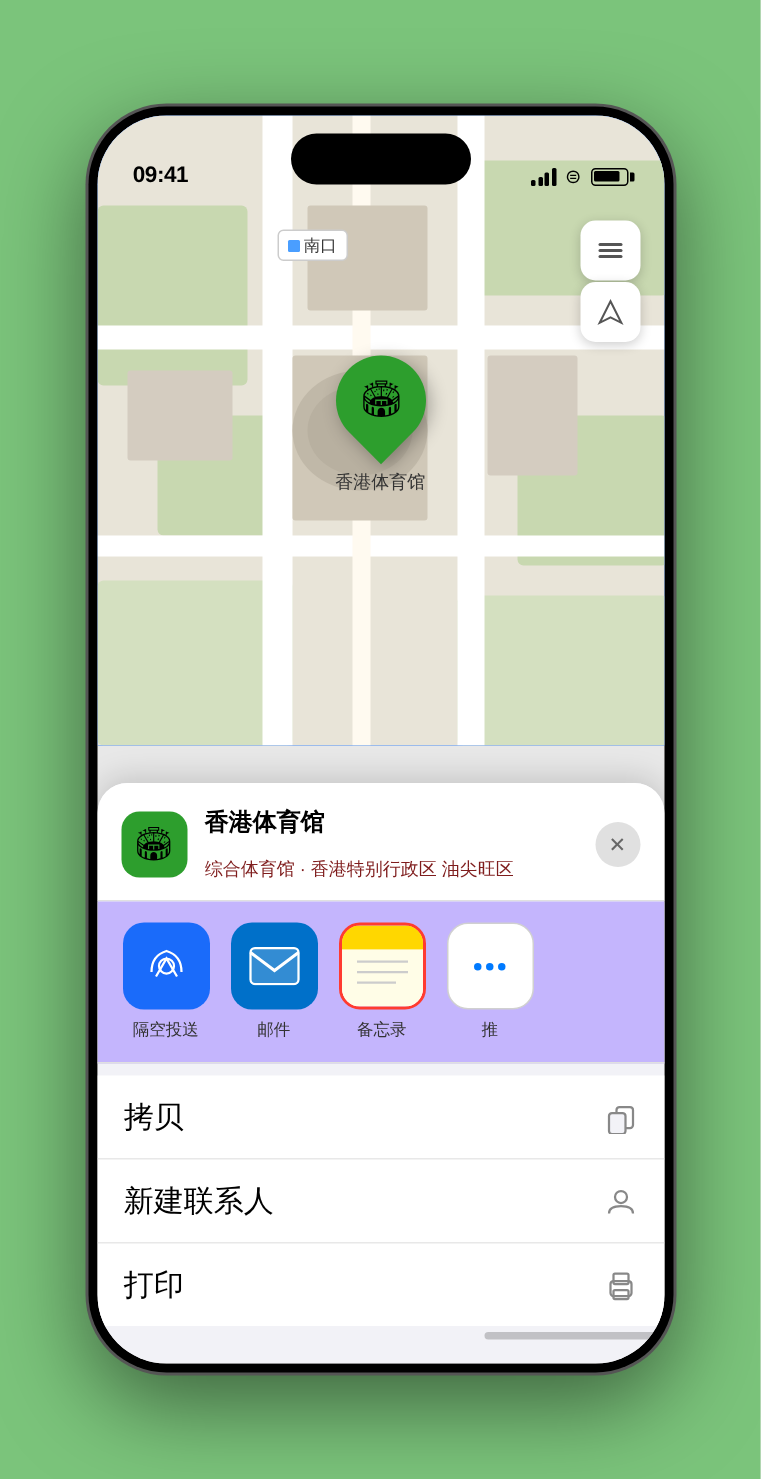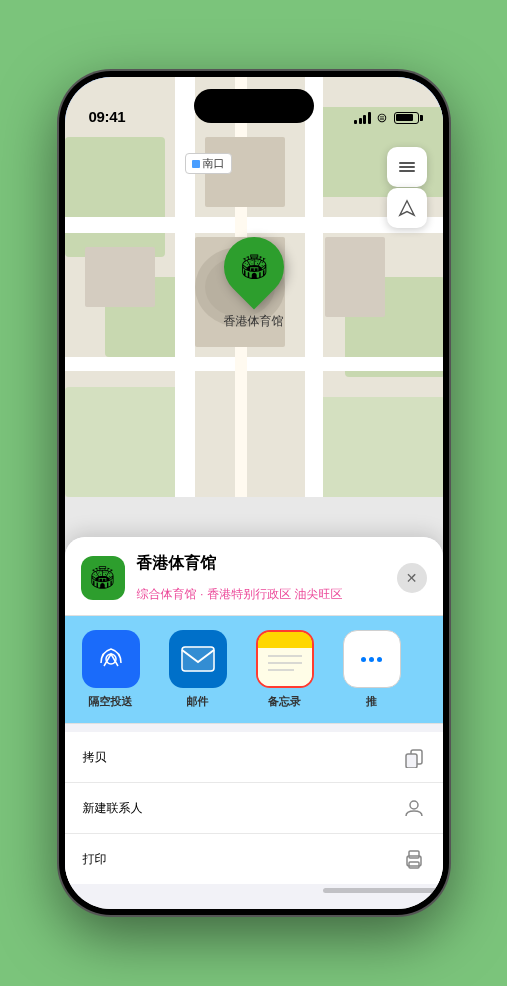--- a/index.html
+++ b/index.html
@@ -270,47 +270,46 @@
     }
 
     .venue-name {
       font-size: 16px;
       font-weight: 600;
       color: #000;
     }
 
     .venue-desc {
       font-size: 12px;
-      color: #ec4899;
+      color: #7f1d1d;
       margin-top: 12px;
     }
 
     .close-btn {
       width: 30px;
       height: 30px;
       background: #e0e0e0;
       border-radius: 50%;
       display: flex;
       align-items: center;
       justify-content: center;
       font-size: 14px;
       color: #666;
       cursor: pointer;
       flex-shrink: 0;
     }
 
     
     .share-row {
-      background: #7dd3fc;
+      background: #c4b5fd;
       padding: 14px 16px;
       display: flex;
-      gap: 27px;
+      gap: 12px;
       overflow-x: auto;
       border-bottom: 1px solid #e0e0e0;
-      font-weight: bold;
     }
 
     .share-item {
       display: flex;
       flex-direction: column;
       align-items: center;
       gap: 6px;
       min-width: 60px;
     }
 
@@ -363,21 +362,21 @@
       justify-content: space-between;
       padding: 14px 18px;
       border-bottom: 1px solid #e8e8e8;
     }
 
     .action-item:last-child {
       border-bottom: none;
     }
 
     .action-item-text {
-      font-size: 12px;
+      font-size: 20px;
       color: #000;
     }
 
     .home-indicator {
       position: absolute;
       bottom: 8px;
       left: 50%;
       transform: translateX(-50%);
       width: 120px;
       height: 5px;

